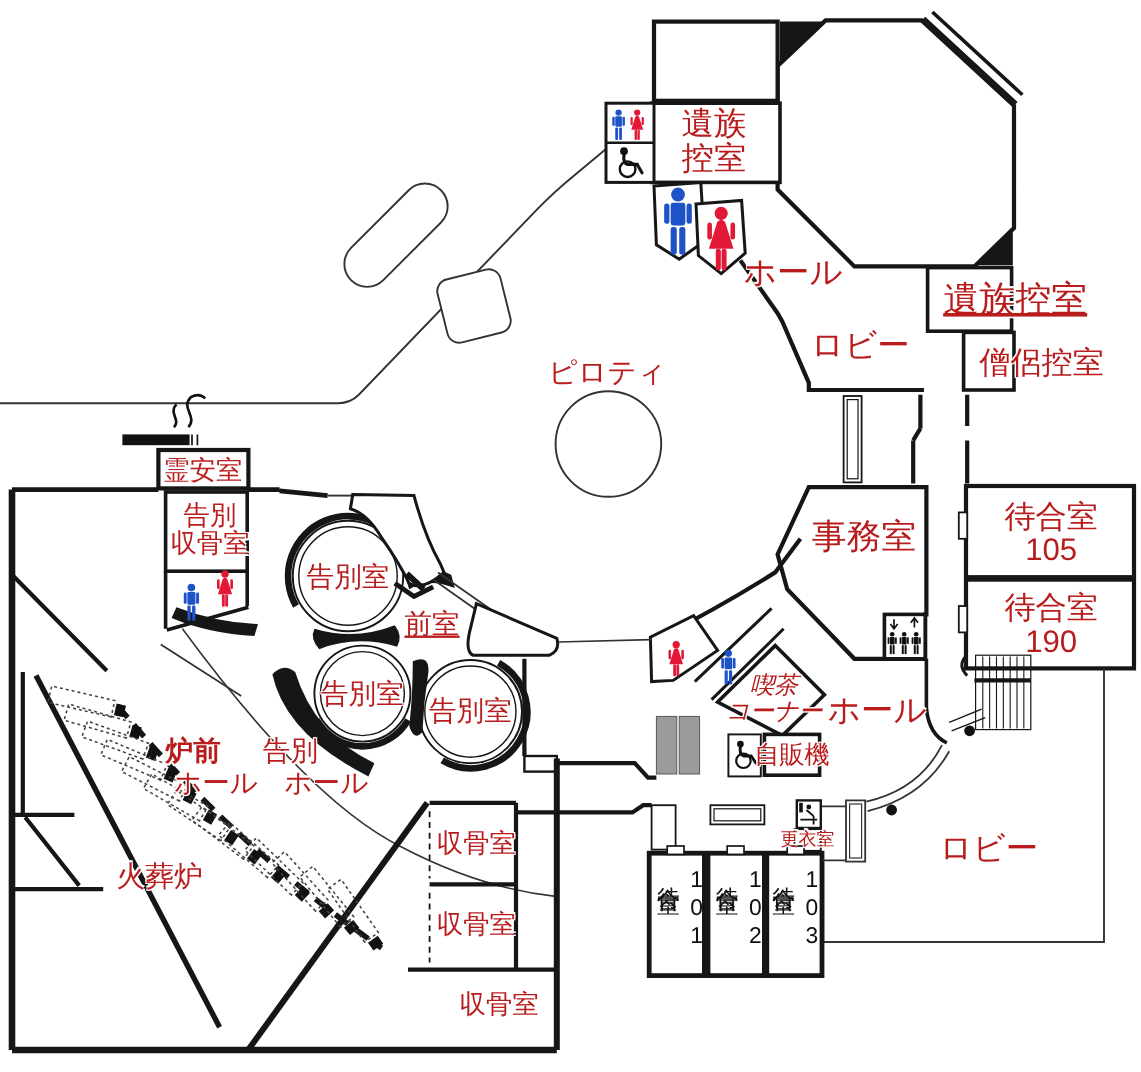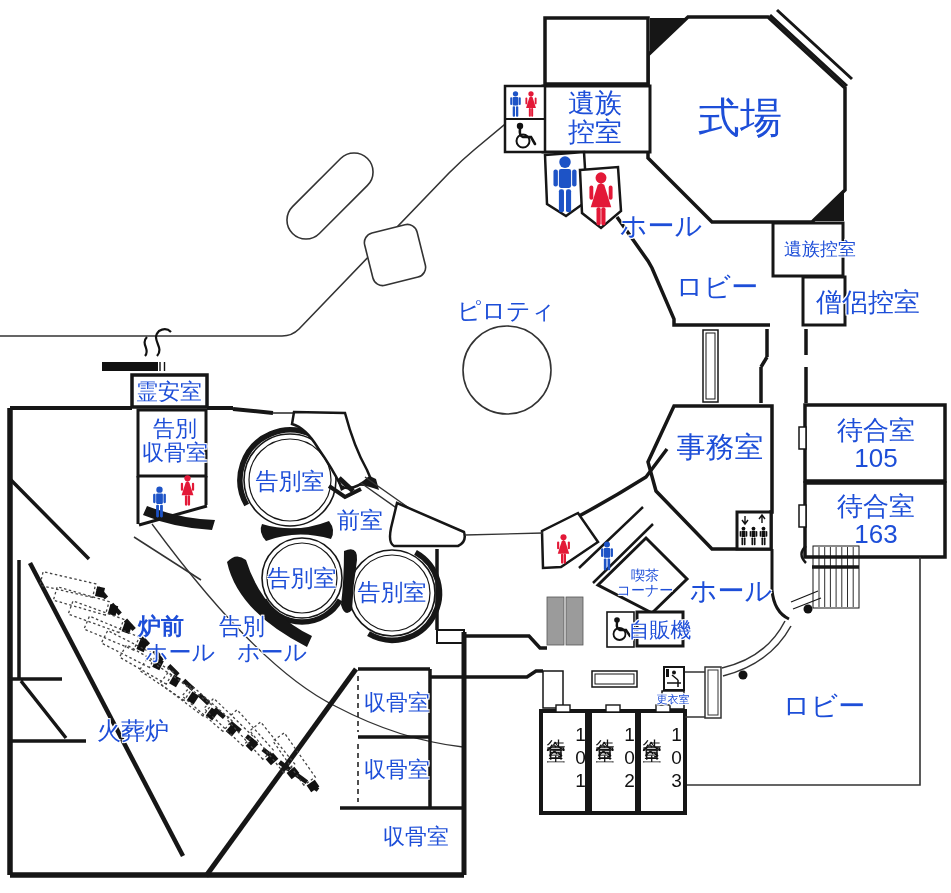--- a/index.html
+++ b/index.html
@@ -1,20 +1,20 @@
 <!DOCTYPE html>
 <html><head>
 <meta charset="utf-8">
 <style>
   html,body{margin:0;padding:0;background:#fff;}
   #plan{position:relative;width:951px;height:893px;background:#fff;overflow:hidden;
         font-family:"Liberation Sans","DejaVu Sans",sans-serif;color:#111;}
   #plan svg{position:absolute;left:0;top:0;}
   .lbl{position:absolute;transform:translate(-50%,-50%);white-space:nowrap;text-align:center;
-       color:#1d4ed8;line-height:1.08;
+       color:#b91c1c;line-height:1.08;
        text-shadow:-1px -1px 0 #fff,1px -1px 0 #fff,-1px 1px 0 #fff,1px 1px 0 #fff,0 1px 0 #fff,0 -1px 0 #fff;}
   .lbl span{display:block;}
   .vert{writing-mode:vertical-rl;text-orientation:upright;letter-spacing:2px;}
   .vwrap{position:absolute;display:flex;flex-direction:row;transform:translate(-50%,-50%);}
 </style>
 </head>
 <body>
 
 <div id="plan">
 <svg width="951" height="893" viewBox="0 0 951 893">
@@ -247,49 +247,48 @@
       <use href="#man" x="759" y="526" width="9" height="20" fill="#111"></use>
     </g>
     <g>
       <rect x="666" y="669" width="3" height="8" fill="#111"></rect>
       <circle cx="674" cy="672.5" r="2" fill="#111"></circle>
       <path d="M 672,675 L 678,680 M 667,683 H 681 M 678,680 L 678,687" stroke="#111" stroke-width="1.5" fill="none"></path>
     </g>
   </g>
 </svg>
 
-  <div class="lbl" style="left:740px;top:118px;font-size:42px;">式場</div>
   <div class="lbl" style="left:595px;top:118px;font-size:27px;">
     <span>遺族</span>
     <span>控室</span>
   </div>
   <div class="lbl" style="left:661px;top:227px;font-size:27px;">ホール</div>
   <div class="lbl" style="left:717px;top:288px;font-size:27px;">ロビー</div>
-  <div class="lbl" style="left:820px;top:250px;font-size:18px;">遺族控室</div>
+  <div class="lbl" style="left:846px;top:250px;font-size:30px;text-decoration:underline;">遺族控室</div>
   <div class="lbl" style="left:868px;top:302px;font-size:26px;">僧侶控室</div>
   <div class="lbl" style="left:506px;top:313px;font-size:24px;font-family:Liberation Mono, monospace;">ピロティ</div>
   <div class="lbl" style="left:169px;top:392px;font-size:22px;">霊安室</div>
   <div class="lbl" style="left:175px;top:441px;font-size:22px;">
     <span>告別</span>
     <span>収骨室</span>
   </div>
   <div class="lbl" style="left:290px;top:481px;font-size:23px;">告別室</div>
   <div class="lbl" style="left:302px;top:578px;font-size:23px;">告別室</div>
   <div class="lbl" style="left:392px;top:592px;font-size:23px;">告別室</div>
-  <div class="lbl" style="left:360px;top:520px;font-size:23px;">前室</div>
+  <div class="lbl" style="left:360px;top:520px;font-size:23px;text-decoration:underline;">前室</div>
   <div class="lbl" style="left:720px;top:448px;font-size:29px;">事務室</div>
   <div class="lbl" style="left:876px;top:444px;font-size:26px;">
     <span>待合室</span>
     <span>105</span>
   </div>
   <div class="lbl" style="left:876px;top:520px;font-size:26px;">
     <span>待合室</span>
-    <span>163</span>
-  </div>
-  <div class="lbl" style="left:645px;top:583px;font-size:14px;">
+    <span>190</span>
+  </div>
+  <div class="lbl" style="left:645px;top:583px;font-size:20px;font-style:italic;">
     <span>喫茶</span>
     <span>コーナー</span>
   </div>
   <div class="lbl" style="left:731px;top:592px;font-size:27px;">ホール</div>
   <div class="lbl" style="left:660px;top:630px;font-size:21px;">自販機</div>
   <div class="lbl" style="left:161px;top:626px;font-size:23px;font-weight:bold;">炉前</div>
   <div class="lbl" style="left:180px;top:652px;font-size:23px;">ホール</div>
   <div class="lbl" style="left:242px;top:626px;font-size:23px;">告別</div>
   <div class="lbl" style="left:272px;top:652px;font-size:23px;">ホール</div>
   <div class="lbl" style="left:133px;top:731px;font-size:24px;">火葬炉</div>
@@ -303,15 +302,15 @@
   </div>
   <div class="vwrap" style="left:616px;top:758px;">
     <div class="vert" style="font-size:19px;">待合室</div>
     <div class="vert" style="font-size:19px;">102</div>
   </div>
   <div class="vwrap" style="left:663px;top:758px;">
     <div class="vert" style="font-size:19px;">待合室</div>
     <div class="vert" style="font-size:19px;">103</div>
   </div>
 
-  <div class="lbl" style="left:673px;top:700px;font-size:11px;">更衣室</div>
+  <div class="lbl" style="left:673px;top:700px;font-size:15px;">更衣室</div>
   <div class="lbl" style="left:824px;top:707px;font-size:27px;">ロビー</div>
 </div>
 
 </body></html>

